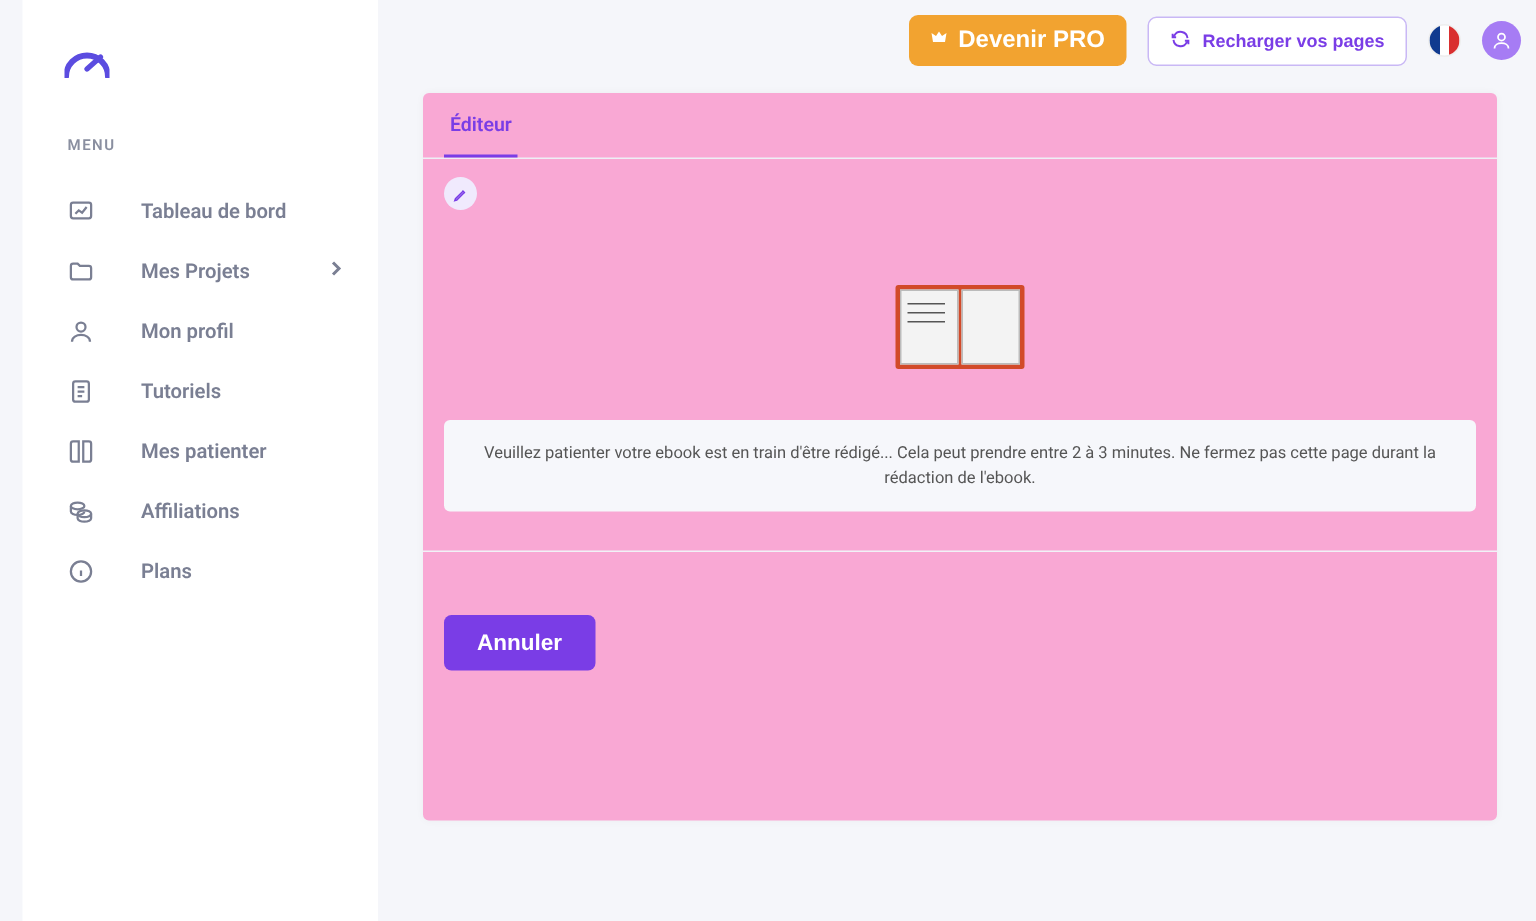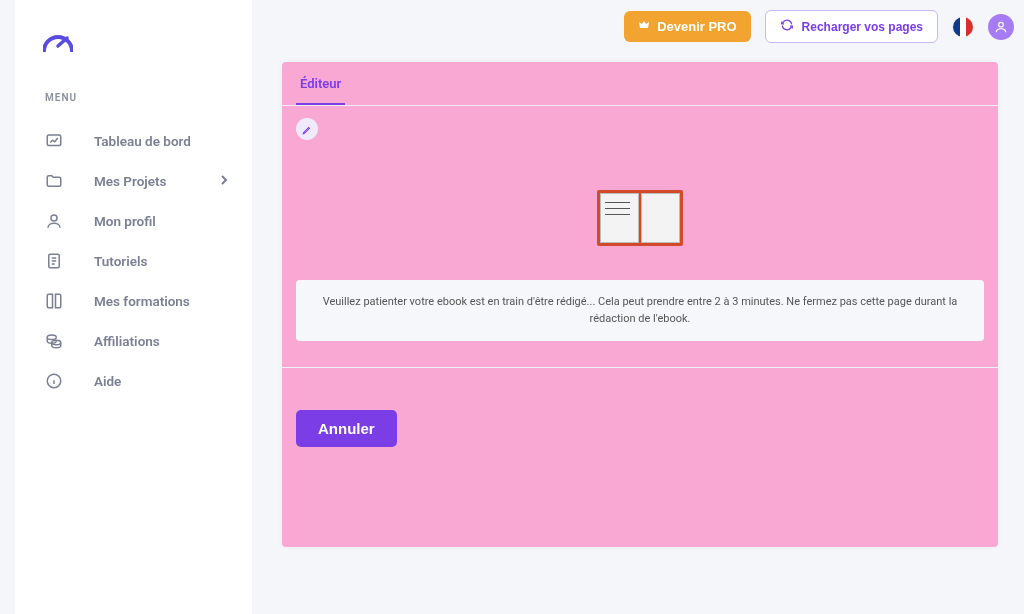--- a/index.html
+++ b/index.html
@@ -60,21 +60,21 @@
       display: flex;
       align-items: center;
       gap: 14px;
     }
     .btn-pro {
       background: #f2a330;
       color: #fff;
       border: none;
       border-radius: 6px;
       padding: 8px 14px;
-      font-size: 13px;
+      font-size: 16px;
       font-weight: 600;
       display: flex;
       align-items: center;
       gap: 7px;
       cursor: pointer;
     }
     .btn-reload {
       background: #fff;
       color: #7a3de6;
       border: 1px solid #c9b8f5;
@@ -258,42 +258,42 @@
           </svg>
       </span>
       <span>Tutoriels</span>
     </li>
     <li class="sidebar-item">
       <span class="side-icon">
         <svg width="18" height="18" viewBox="0 0 24 24" fill="none" stroke="#7a7f93" stroke-width="2">
             <path d="M3 5a2 2 0 012-2h5v18H5a2 2 0 01-2-2V5zM21 5a2 2 0 00-2-2h-5v18h5a2 2 0 002-2V5z"></path>
           </svg>
       </span>
-      <span>Mes formations</span>
+      <span>Mes patienter</span>
     </li>
     <li class="sidebar-item">
       <span class="side-icon">
         <svg width="18" height="18" viewBox="0 0 24 24" fill="none" stroke="#7a7f93" stroke-width="2">
             <ellipse cx="9" cy="7" rx="6" ry="3"></ellipse>
             <path d="M3 7v5c0 1.7 2.7 3 6 3s6-1.3 6-3"></path>
             <ellipse cx="15" cy="14" rx="6" ry="3"></ellipse>
             <path d="M9 14v4c0 1.7 2.7 3 6 3s6-1.3 6-3v-4"></path>
           </svg>
       </span>
       <span>Affiliations</span>
     </li>
     <li class="sidebar-item">
       <span class="side-icon">
         <svg width="18" height="18" viewBox="0 0 24 24" fill="none" stroke="#7a7f93" stroke-width="2">
             <circle cx="12" cy="12" r="9"></circle>
             <line x1="12" y1="8" x2="12" y2="8"></line>
             <line x1="12" y1="11" x2="12" y2="16"></line>
           </svg>
       </span>
-      <span>Aide</span>
+      <span>Plans</span>
     </li>
   </ul>
 </aside>
 
 <div class="header">
   <button class="btn-pro">
     <span>
       <svg width="12" height="12" viewBox="0 0 24 24" fill="#fff">
           <path d="M4 18h16l2-12-6 4-4-6-4 6-6-4 2 12z"></path>
         </svg>

